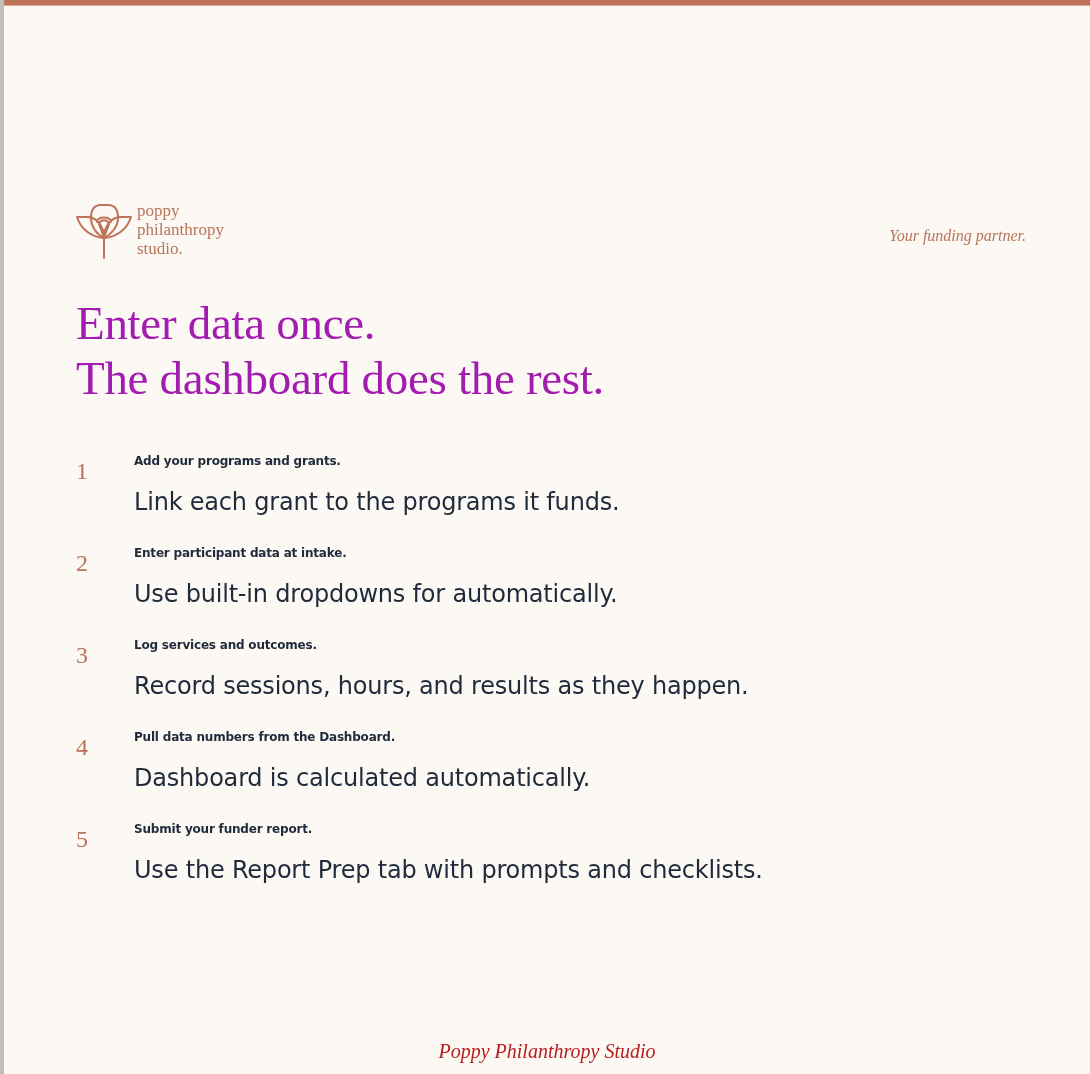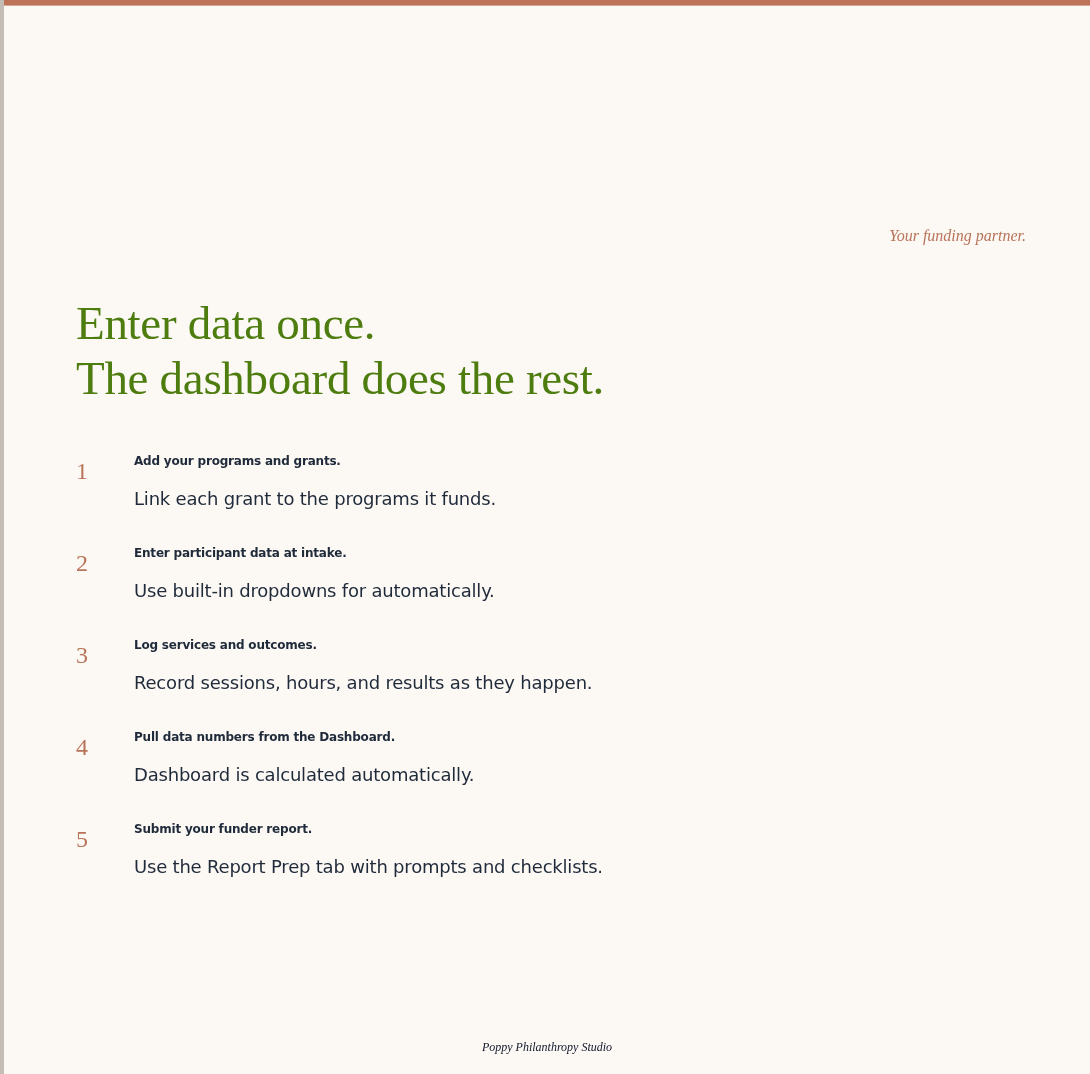--- a/index.html
+++ b/index.html
@@ -63,21 +63,21 @@
     }
     .headline {
       position: absolute;
       left: 72px;
       top: 296px;
       margin: 0;
       font-family: "Liberation Serif", "DejaVu Serif", serif;
       font-weight: normal;
       font-size: 47px;
       line-height: 55px;
-      color: #4d7c0f;
+      color: #a21caf;
       letter-spacing: -0.3px;
     }
     .headline div { white-space: nowrap; }
     .steps {
       position: absolute;
       left: 72px;
       top: 454px;
       margin: 0;
       padding: 0;
       list-style: none;
@@ -104,43 +104,66 @@
       font-size: 12px;
       color: #1f2a3a;
       white-space: nowrap;
       letter-spacing: -0.2px;
     }
     .step-desc {
       position: absolute;
       left: 58px;
       top: 34px;
       font-family: "DejaVu Sans", "Liberation Sans", sans-serif;
-      font-size: 18px;
+      font-size: 24px;
       color: #1f2a3a;
       white-space: nowrap;
       letter-spacing: -0.2px;
     }
     .footer {
       position: absolute;
       left: 0;
       width: 100%;
       top: 1040px;
       text-align: center;
       font-family: "Liberation Serif", "DejaVu Serif", serif;
       font-style: italic;
-      font-size: 12px;
-      color: #0f172a;
+      font-size: 20px;
+      color: #b91c1c;
     }
   </style>
 </head>
 <body>
 
 <div class="page">
   <div class="top-bar"></div>
 
+  <div class="logo">
+    <svg class="logo-icon" viewBox="0 0 60 60" fill="none" stroke="#bd7358" stroke-width="2" stroke-linecap="round" stroke-linejoin="round">
+
+      <path d="M17 18 C 17 10, 20 5, 27 5 L 34 5 C 41 5, 44 10, 44 18"></path>
+
+      <path d="M3 17 L 14 17 C 20 17, 26 22, 29 30 C 30 33, 30 35, 30 38 C 18 37, 7 30, 3 17 Z"></path>
+
+      <path d="M57 17 L 46 17 C 40 17, 34 22, 31 30 C 30 33, 30 35, 30 38 C 42 37, 53 30, 57 17 Z"></path>
+
+      <path d="M17 18 C 17 26, 22 34, 30 38"></path>
+      <path d="M44 18 C 44 26, 38 34, 30 38"></path>
+
+      <path d="M23 22 C 24 16, 36 16, 37 22"></path>
+      <path d="M25 24 C 27 19, 33 19, 35 24 C 33 30, 31 34, 30 38 C 29 34, 27 30, 25 24 Z"></path>
+
+      <path d="M30 38 L 30 58"></path>
+    </svg>
+    <div class="logo-text">
+      <div>poppy</div>
+      <div>philanthropy</div>
+      <div>studio.</div>
+    </div>
+  </div>
 
   <div class="tagline">Your funding partner.</div>
 
   <h1 class="headline">
     <div>Enter data once.</div>
     <div>The dashboard does the rest.</div>
   </h1>
 
   <ol class="steps">
     <li class="step">

